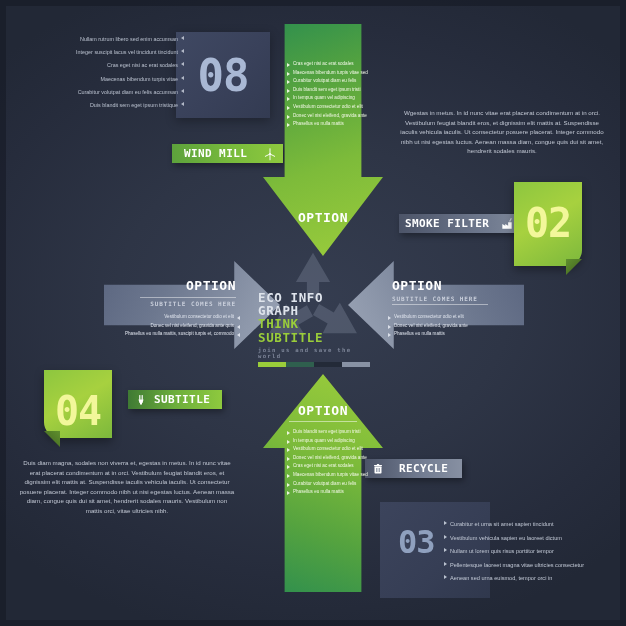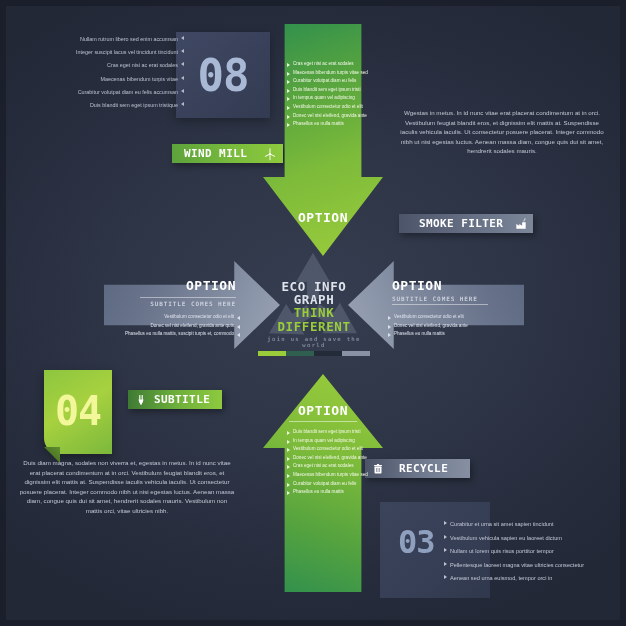--- a/index.html
+++ b/index.html
@@ -17,21 +17,21 @@
   #frame{position:absolute;inset:0;box-shadow:inset 0 0 0 6px rgba(20,24,34,.55);pointer-events:none;z-index:60;}
 
   
   #watermark{
     position:absolute;left:252px;top:243px;width:122px;height:122px;opacity:.30;z-index:1;
   }
   #watermark svg{width:100%;height:100%;display:block;}
 
   
   #centerlogo{
-    position:absolute;left:258px;top:280px;width:112px;z-index:14;text-align:center;
+    position:absolute;left:258px;top:291px;width:112px;z-index:14;text-align:left;
   }
   .logo1{
     font-size:12.5px;font-weight:bold;letter-spacing:.6px;color:#dfe4ec;
     font-family:"DejaVu Sans Mono", monospace;line-height:13px;
   }
   .logo2{
     font-size:12.5px;font-weight:bold;letter-spacing:.6px;color:#9acd3a;
     font-family:"DejaVu Sans Mono", monospace;line-height:14px;
   }
   .logo3{
@@ -130,21 +130,21 @@
   #panel02 .num{
     position:absolute;left:0;right:0;top:21px;text-align:center;
     font-size:40px;color:#f2f79a;
   }
   #panel02:after{
     content:"";position:absolute;right:0;bottom:-9px;width:16px;height:16px;
     background:linear-gradient(135deg,#5f8f2e,#40621f);
     clip-path:polygon(0 0,100% 0,0 100%);
   }
   #tag-smoke{left:399px;top:214px;}
-  #tag-smoke .tlabel{padding:0 6px 0 20px;}
+  #tag-smoke .tlabel{padding:0 6px 0 6px;}
   #tag-smoke .ticon{width:24px;}
 
   
   #arrow-left{
     position:absolute;left:104px;top:261px;width:176px;height:88px;z-index:8;
   }
   #arrow-left .shape{
     position:absolute;inset:0;
     background:linear-gradient(120deg,#59647d 0%,#6a7governing 0%,#69748c 30%,#8d97aa 75%,#9aa3b5 100%);
     background:linear-gradient(115deg,#5b6680 0%,#6d788f 35%,#8e98ab 80%,#9ba4b6 100%);
@@ -170,21 +170,21 @@
   }
   #arrow-right .arrowlabel{
     position:absolute;left:44px;top:17px;font-size:13px;color:#ffffff;
   }
   #arrow-right .subwrap{position:absolute;left:44px;top:34px;}
   #arrow-right .rule{height:1px;background:rgba(255,255,255,.45);margin:2px auto 2px 0;width:96px;}
   #arrow-right ul{position:absolute;left:40px;top:52px;color:#dfe4ed;}
 
   
   #panel04{
-    position:absolute;left:44px;top:370px;width:68px;height:84px;z-index:10;
+    position:absolute;left:44px;top:370px;width:68px;height:68px;z-index:10;
     background:linear-gradient(150deg,#8dc63f 0%,#a7d13f 45%,#7cb83c 100%);
     border-bottom-left-radius:16px;
     box-shadow:0 4px 10px rgba(0,0,0,.35);
   }
   #panel04 .num{
     position:absolute;left:0;right:0;top:21px;text-align:center;
     font-size:40px;color:#f2f79a;
   }
   #panel04:after{
     content:"";position:absolute;left:0;bottom:-9px;width:16px;height:16px;
@@ -207,21 +207,21 @@
     filter:drop-shadow(2px 3px 8px rgba(0,0,0,.35));
   }
   #arrow-bottom .arrowlabel{
     position:absolute;left:0;right:0;top:29px;text-align:center;font-size:13px;color:#ffffff;
   }
   #arrow-bottom .rule{position:absolute;left:26px;top:47px;width:68px;height:1px;background:rgba(255,255,255,.5);}
   #arrow-bottom ul{position:absolute;left:24px;top:54px;color:#f2f8e6;}
 
   
   #tag-recycle{left:365px;top:459px;}
-  #tag-recycle .tlabel{padding:0 22px 0 8px;}
+  #tag-recycle .tlabel{padding:0 14px 0 8px;}
   #tag-recycle .ticon{width:26px;}
   #panel03{
     position:absolute;left:380px;top:502px;width:110px;height:96px;z-index:6;
     background:linear-gradient(135deg,#3c445c 0%,#363e55 60%,#30384d 100%);
   }
   #panel03 .num{
     position:absolute;left:18px;top:24px;font-size:32px;color:#8fa0be;
   }
   #br-list{position:absolute;left:444px;top:518px;width:176px;z-index:12;color:#c2c9d6;}
   #br-list li{font-size:5.6px;line-height:13.6px;}
@@ -236,21 +236,21 @@
       <g fill="#8d97ab">
         <path d="M50 8 L64 32 L55 32 L55 46 L45 46 L45 32 L36 32 Z"></path>
         <path d="M14 74 L28 50 L33 58 L45 51 L50 60 L38 67 L43 75 Z"></path>
         <path d="M86 74 L58 74 L62 66 L50 59 L55 50 L67 57 L72 49 Z"></path>
       </g>
     </svg>
   </div>
 
   <div id="centerlogo">
     <div class="logo1">ECO INFO GRAPH</div>
-    <div class="logo2">THINK DIFFERENT</div>
+    <div class="logo2">THINK SUBTITLE</div>
     <div class="logo3">join us and save the world</div>
     <div class="swatchbar">
       <i style="background: rgb(154, 205, 58);"></i>
       <i style="background: rgb(47, 95, 78);"></i>
       <i style="background: rgb(35, 42, 56);"></i>
       <i style="background: rgb(136, 146, 164);"></i>
     </div>
   </div>
 
   <ul class="bul rgt hdrlist" id="tl-list">
@@ -291,20 +291,23 @@
       <li>In tempus quam vel adipiscing</li>
       <li>Vestibulum consectetur odio et elit</li>
       <li>Donec vel nisi eleifend, gravida ante</li>
       <li>Phasellus eu nulla mattis</li>
     </ul>
     <div class="arrowlabel">OPTION</div>
   </div>
 
   <div class="para" id="tr-para">Wgestas in metus. In id nunc vitae erat placerat condimentum at in orci. Vestibulum feugiat blandit eros, et dignissim elit mattis at. Suspendisse iaculis vehicula iaculis. Ut consectetur posuere placerat. Integer commodo nibh ut nisi egestas luctus. Aenean massa diam, congue quis dui sit amet, hendrerit sodales mauris.</div>
 
+  <div id="panel02">
+    <div class="num">02</div>
+  </div>
 
   <div class="tag" id="tag-smoke" style="background:linear-gradient(90deg,#4c5468 0%,#6e788d 70%,#7d8799 100%);">
     <span class="tlabel">SMOKE FILTER</span>
     <span class="ticon">
       <svg width="14" height="14" viewBox="0 0 24 24">
         <path d="M4 20 L4 12 L9 15 L9 12 L14 15 L14 9 L20 9 L20 20 Z" fill="#fff"></path>
         <path d="M17 7 C17 5 19 5 19 3" stroke="#fff" stroke-width="1.4" fill="none" stroke-linecap="round"></path>
       </svg>
     </span>
   </div>

